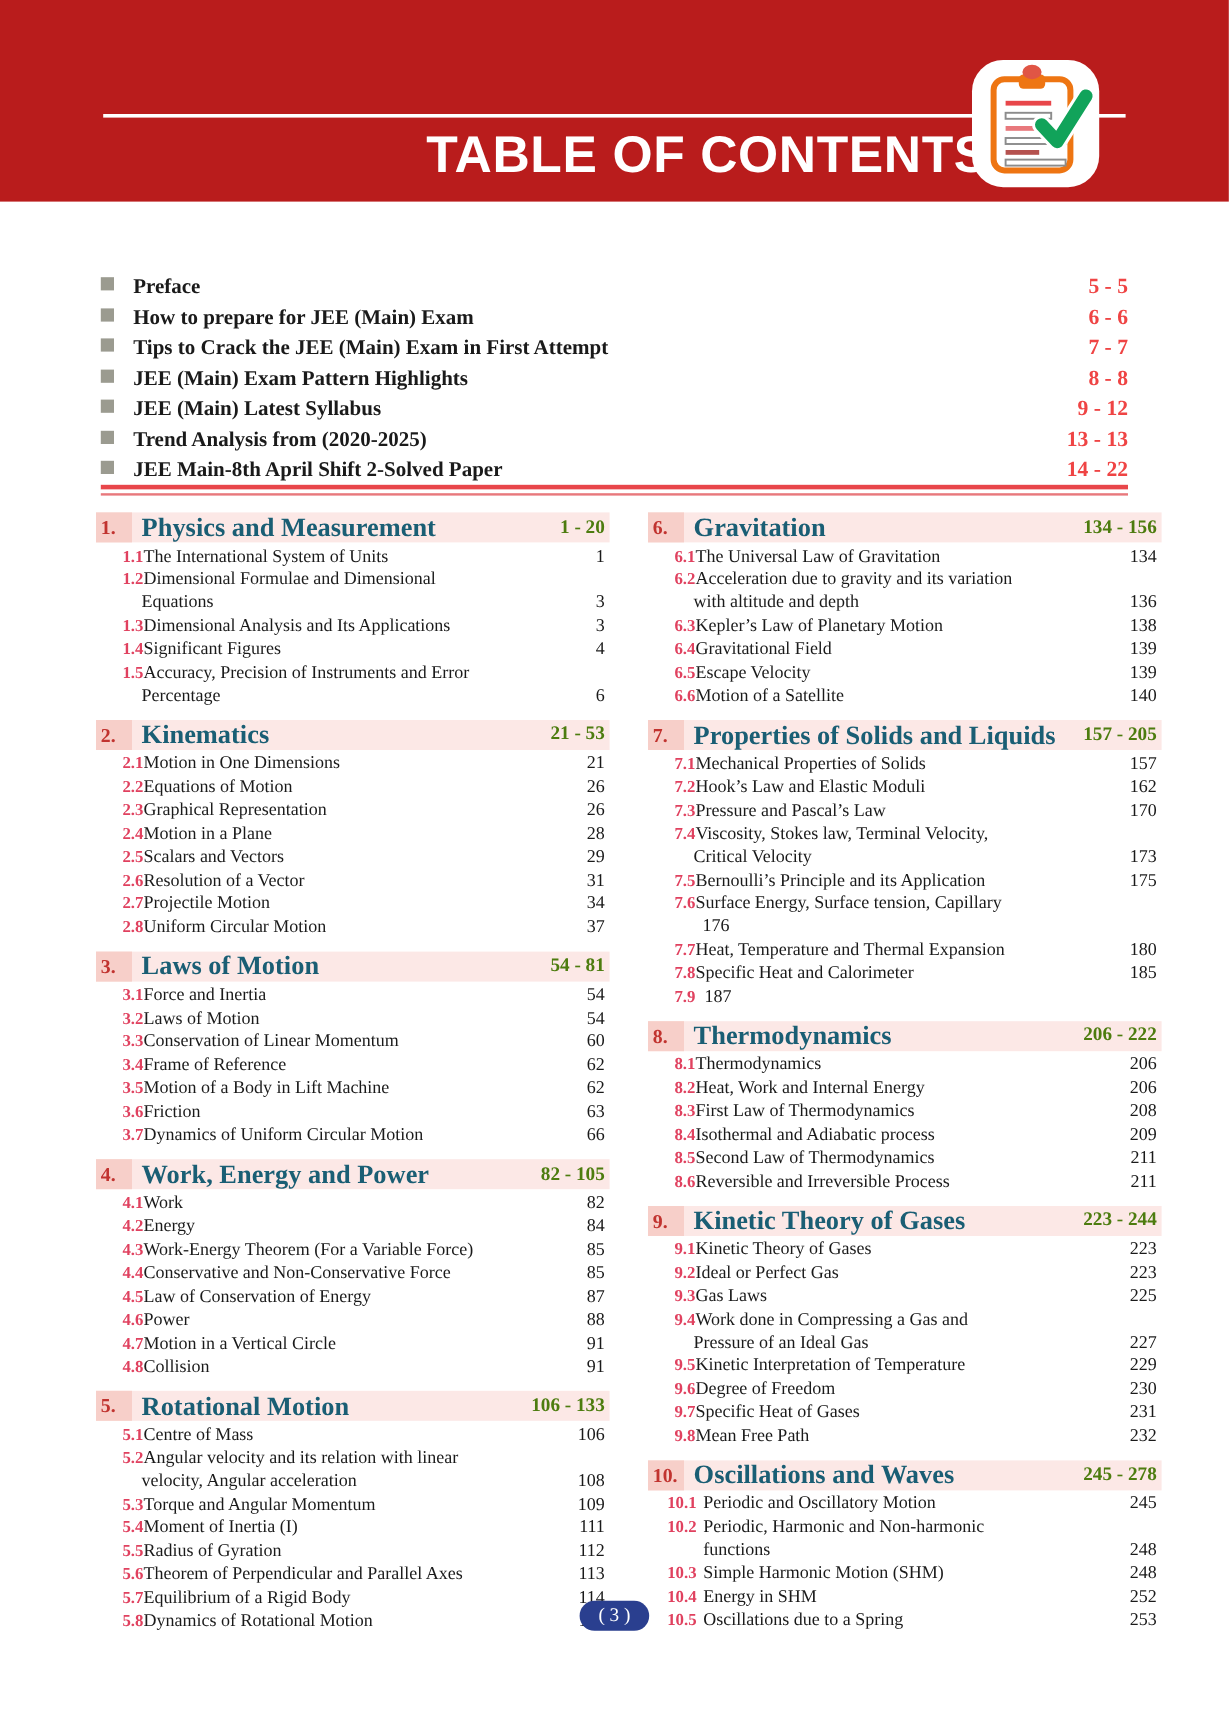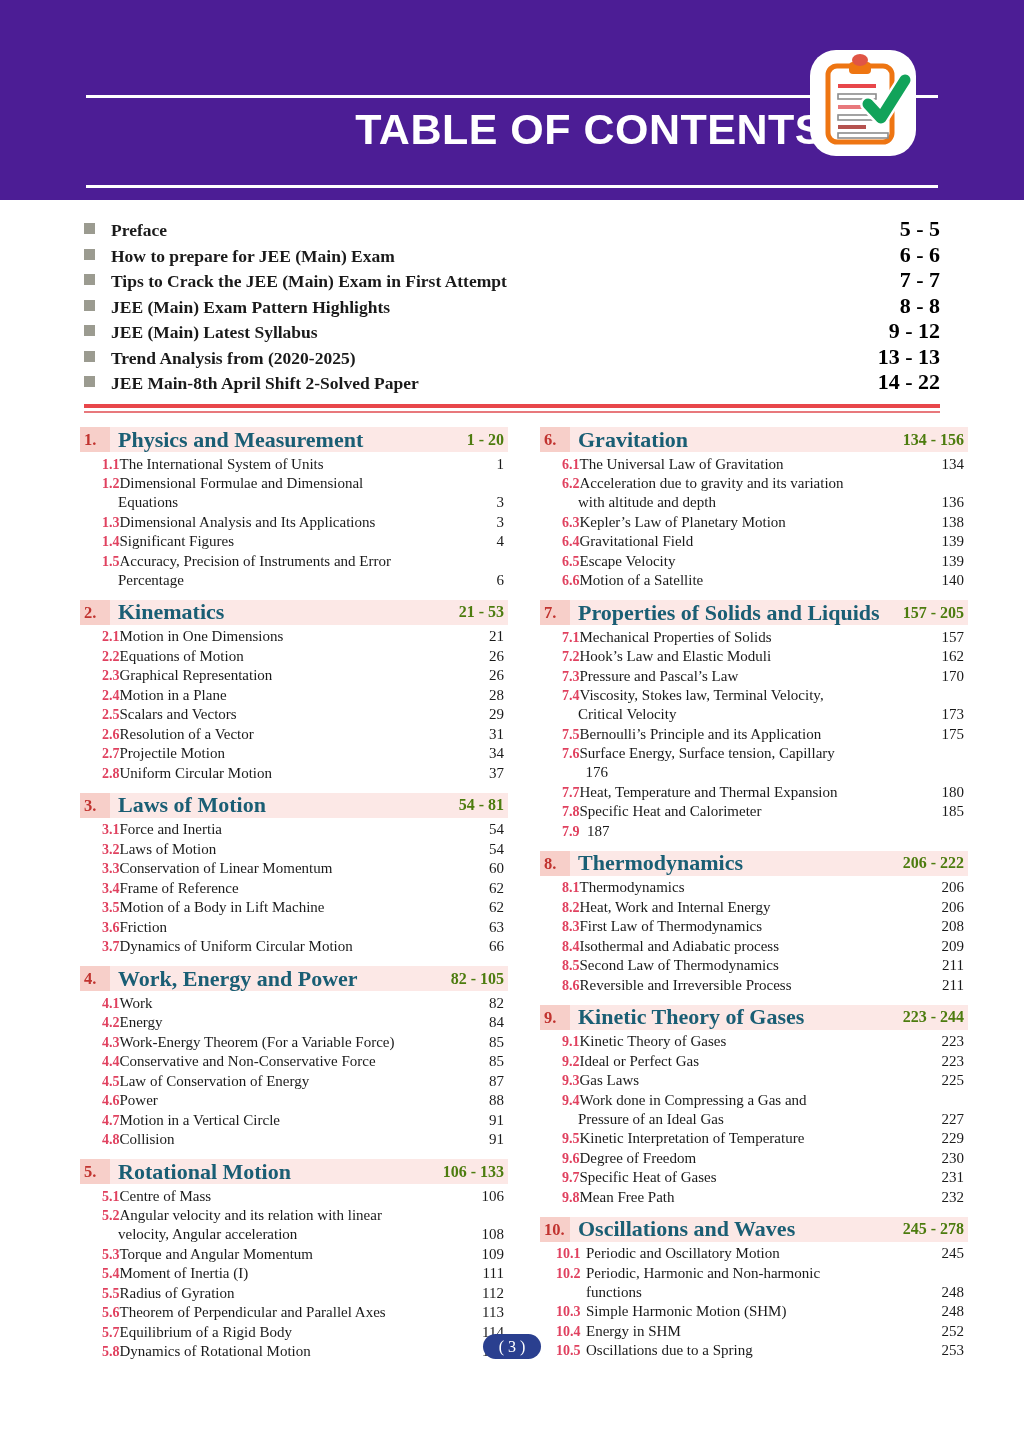--- a/index.html
+++ b/index.html
@@ -9,22 +9,22 @@
     height: 1440px;
     background: #ffffff;
     font-family: "Liberation Serif", serif;
     position: relative;
     overflow: hidden;
   }
 
   
   .header {
     width: 1024px;
-    height: 200px;
-    background: #4c1d95;
+    height: 168px;
+    background: #b91c1c;
     position: relative;
   }
   .header-rule {
     position: absolute;
     left: 86px;
     width: 852px;
     height: 3px;
     background: #ffffff;
   }
   .header-rule.top { top: 95px; }
@@ -50,21 +50,21 @@
     left: 808px;
     top: 48px;
     width: 110px;
     height: 110px;
   }
 
   
   .frontmatter {
     position: absolute;
     left: 84px;
-    top: 216px;
+    top: 228px;
     width: 856px;
   }
   .fm-row {
     display: flex;
     align-items: baseline;
     height: 25.5px;
   }
   .fm-bullet {
     width: 11px;
     height: 11px;
@@ -76,23 +76,23 @@
   }
   .fm-label {
     font-size: 17.5px;
     font-weight: bold;
     color: #1a1a1a;
     font-family: "Liberation Serif", serif;
     flex: 1 1 auto;
     white-space: nowrap;
   }
   .fm-pages {
-    font-size: 22px;
+    font-size: 18px;
     font-weight: bold;
-    color: #000000;
+    color: #ef4444;
     text-align: right;
     flex: 0 0 70px;
     white-space: nowrap;
   }
 
   
   .divider {
     position: absolute;
     left: 84px;
     top: 404px;

